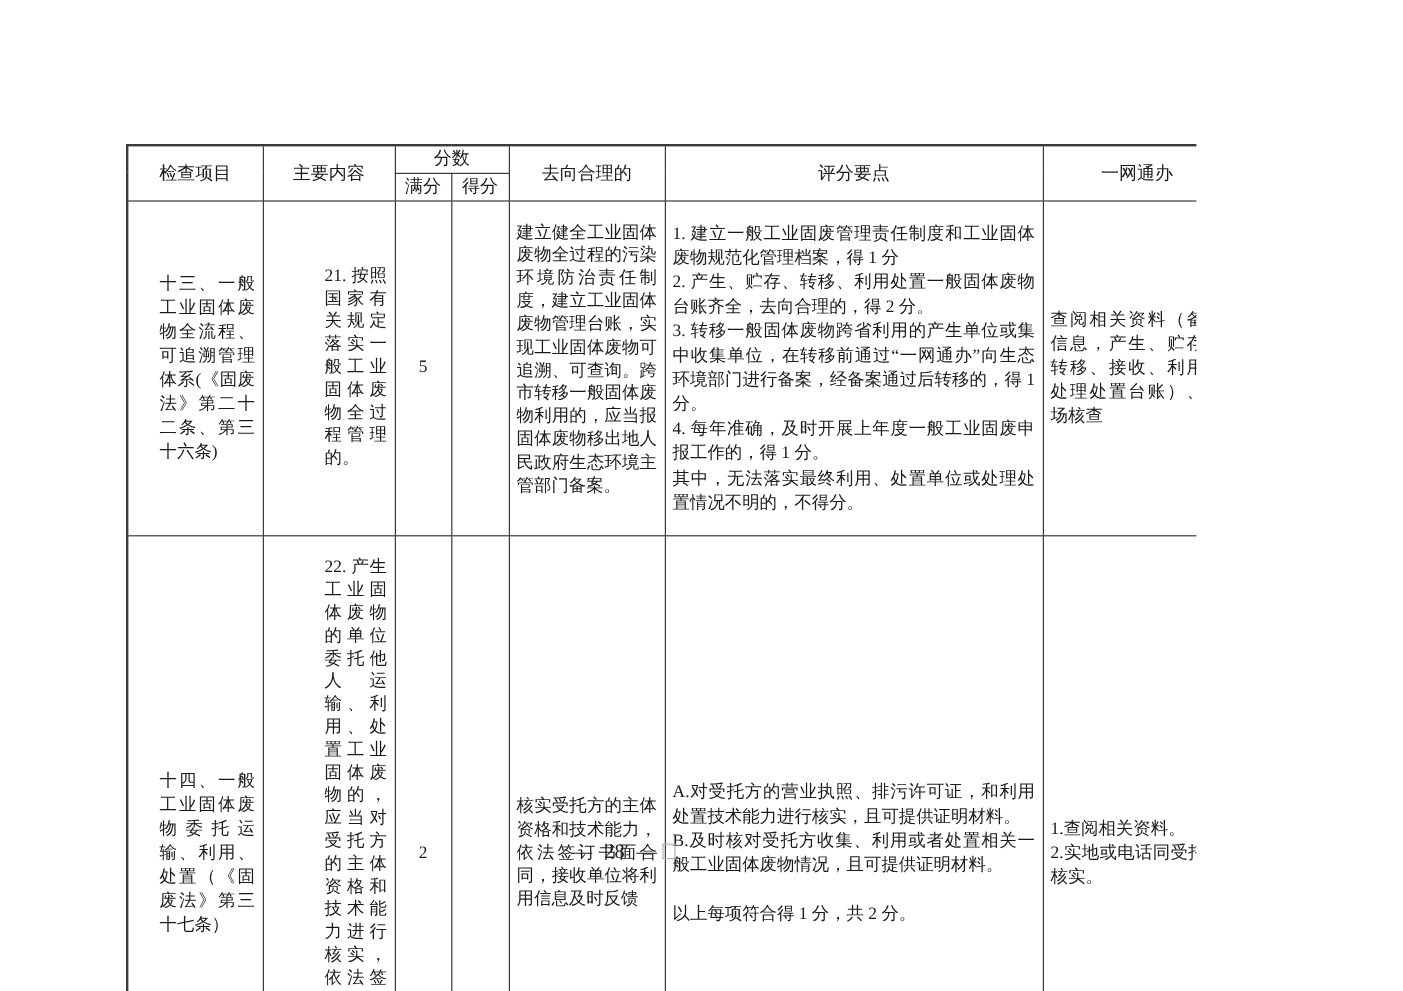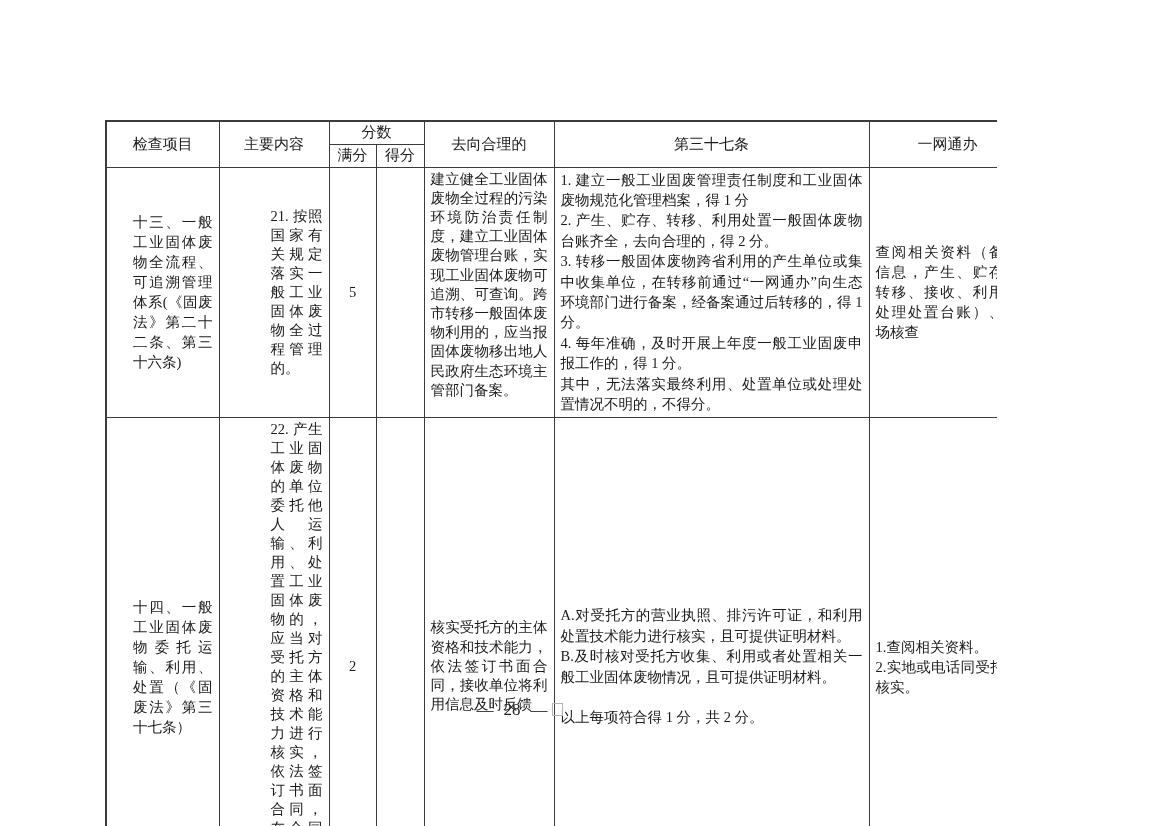--- a/index.html
+++ b/index.html
@@ -24,21 +24,21 @@
     border-collapse: collapse;
     table-layout: fixed;
     border: 2px solid #3b3b3b;
   }
   table.inspection th,
   table.inspection td {
     border: 1px solid #3b3b3b;
     box-sizing: border-box;
     font-weight: normal;
     font-size: 14.5px;
-    padding: 2px 6px;
+    padding: 17px 6px;
     overflow: hidden;
   }
   table.inspection th {
     text-align: center;
     vertical-align: middle;
     font-size: 15px;
     padding: 1px 2px;
   }
   tr.hdr-top { height: 23px; }
   tr.hdr-sub { height: 23px; }
@@ -97,21 +97,21 @@
       <col style="width:157px">
       <col style="width:47px">
     </colgroup>
 
     <tbody>
         <tr class="hdr-top">
       <th rowspan="2">检查项目</th>
       <th rowspan="2">主要内容</th>
       <th colspan="2">分数</th>
       <th rowspan="2">去向合理的</th>
-      <th rowspan="2">第三十七条</th>
+      <th rowspan="2">评分要点</th>
       <th rowspan="2">一网通办</th>
       <th rowspan="2">备注</th>
     </tr>
     <tr class="hdr-sub">
       <th>满分</th>
       <th>得分</th>
     </tr>
 
     <tr class="row-1">
       <td class="c1 va-mid">

